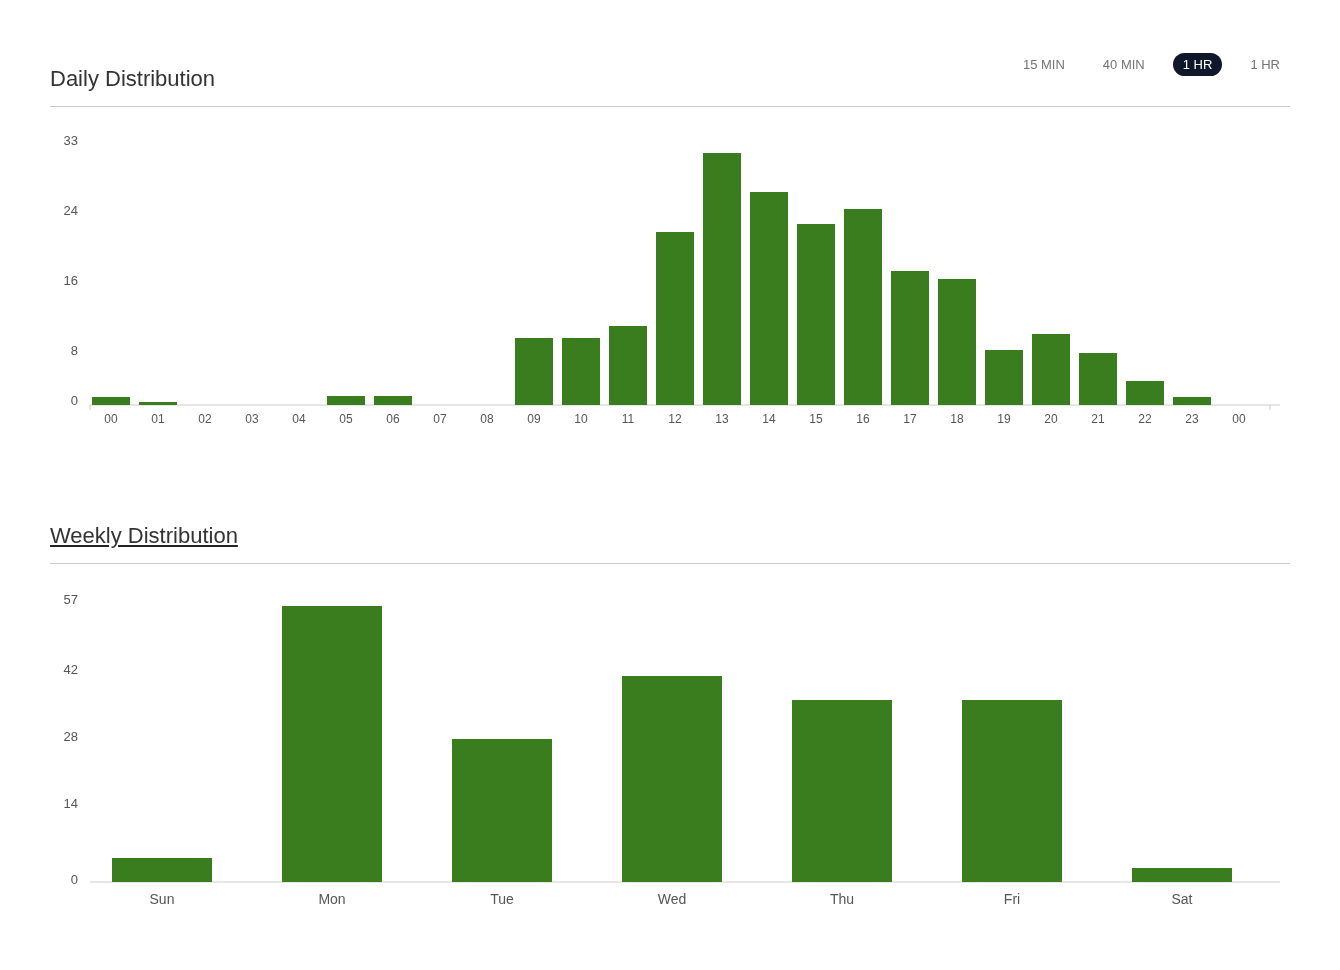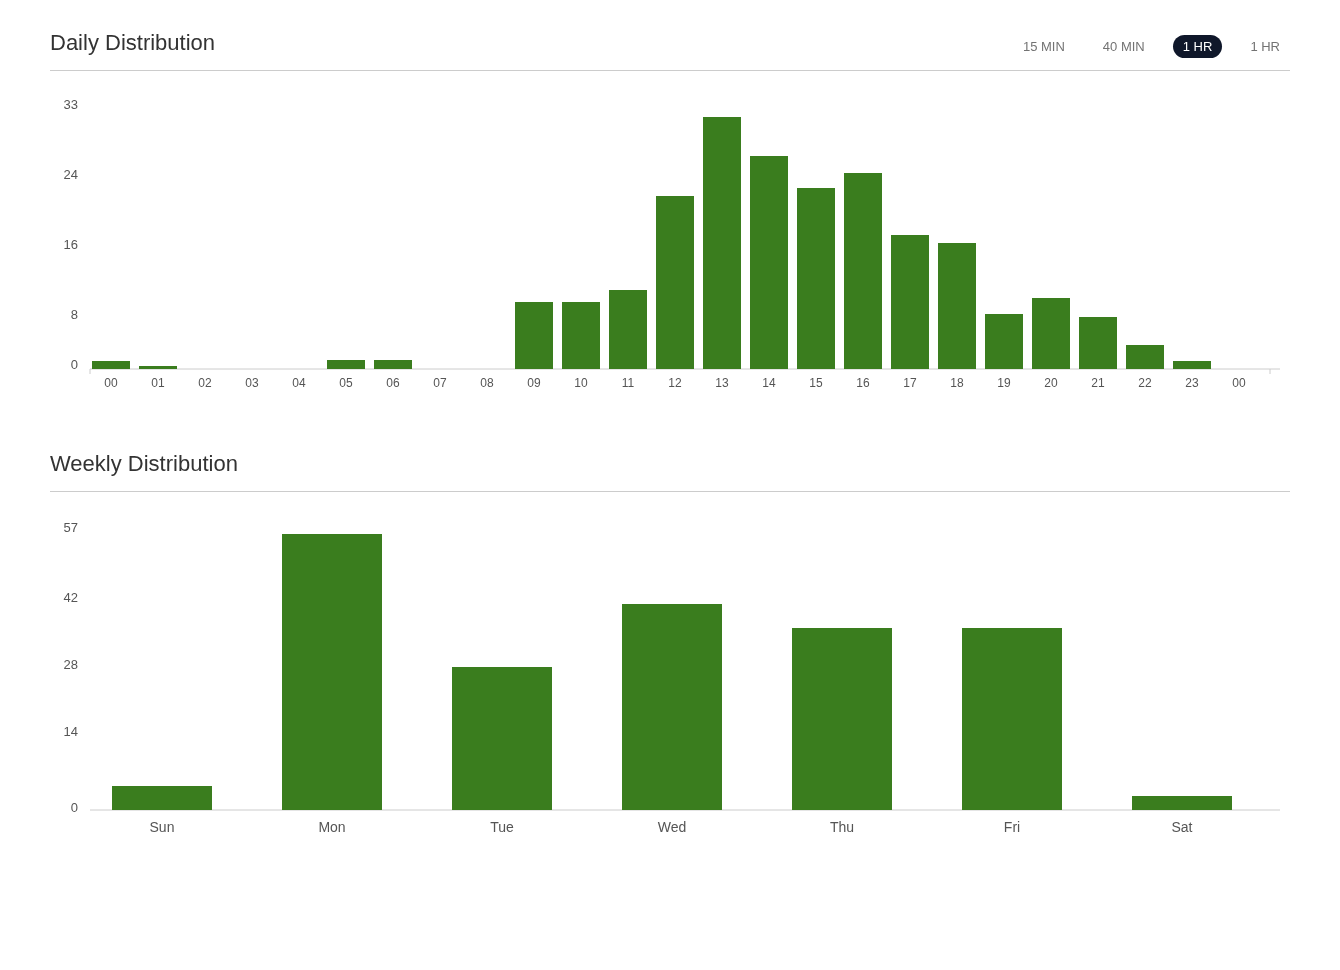--- a/index.html
+++ b/index.html
@@ -7,20 +7,21 @@
       background: #fff;
       font-family: -apple-system, BlinkMacSystemFont, 'Segoe UI', sans-serif;
       color: #222;
       padding: 30px 50px;
     }
     .section-title {
       font-size: 22px;
       font-weight: 400;
       color: #333;
       margin-bottom: 6px;
+      margin-top: 36px;
     }
     .section-header {
       display: flex;
       align-items: center;
       justify-content: space-between;
       border-bottom: 1px solid #ccc;
       padding-bottom: 8px;
       margin-bottom: 20px;
     }
     .time-filters {
@@ -40,20 +41,21 @@
       color: #fff;
     }
     .chart-container {
       position: relative;
       width: 100%;
       height: 300px;
       margin-bottom: 60px;
     }
     .section2 {
       margin-top: 10px;
+      text-decoration: underline;
     }
   </style>
 </head>
 <body>
 
 <div>
   <div class="section-header">
     <span class="section-title">Daily Distribution</span>
     <div class="time-filters">
       <span class="time-filter">15 MIN</span>

